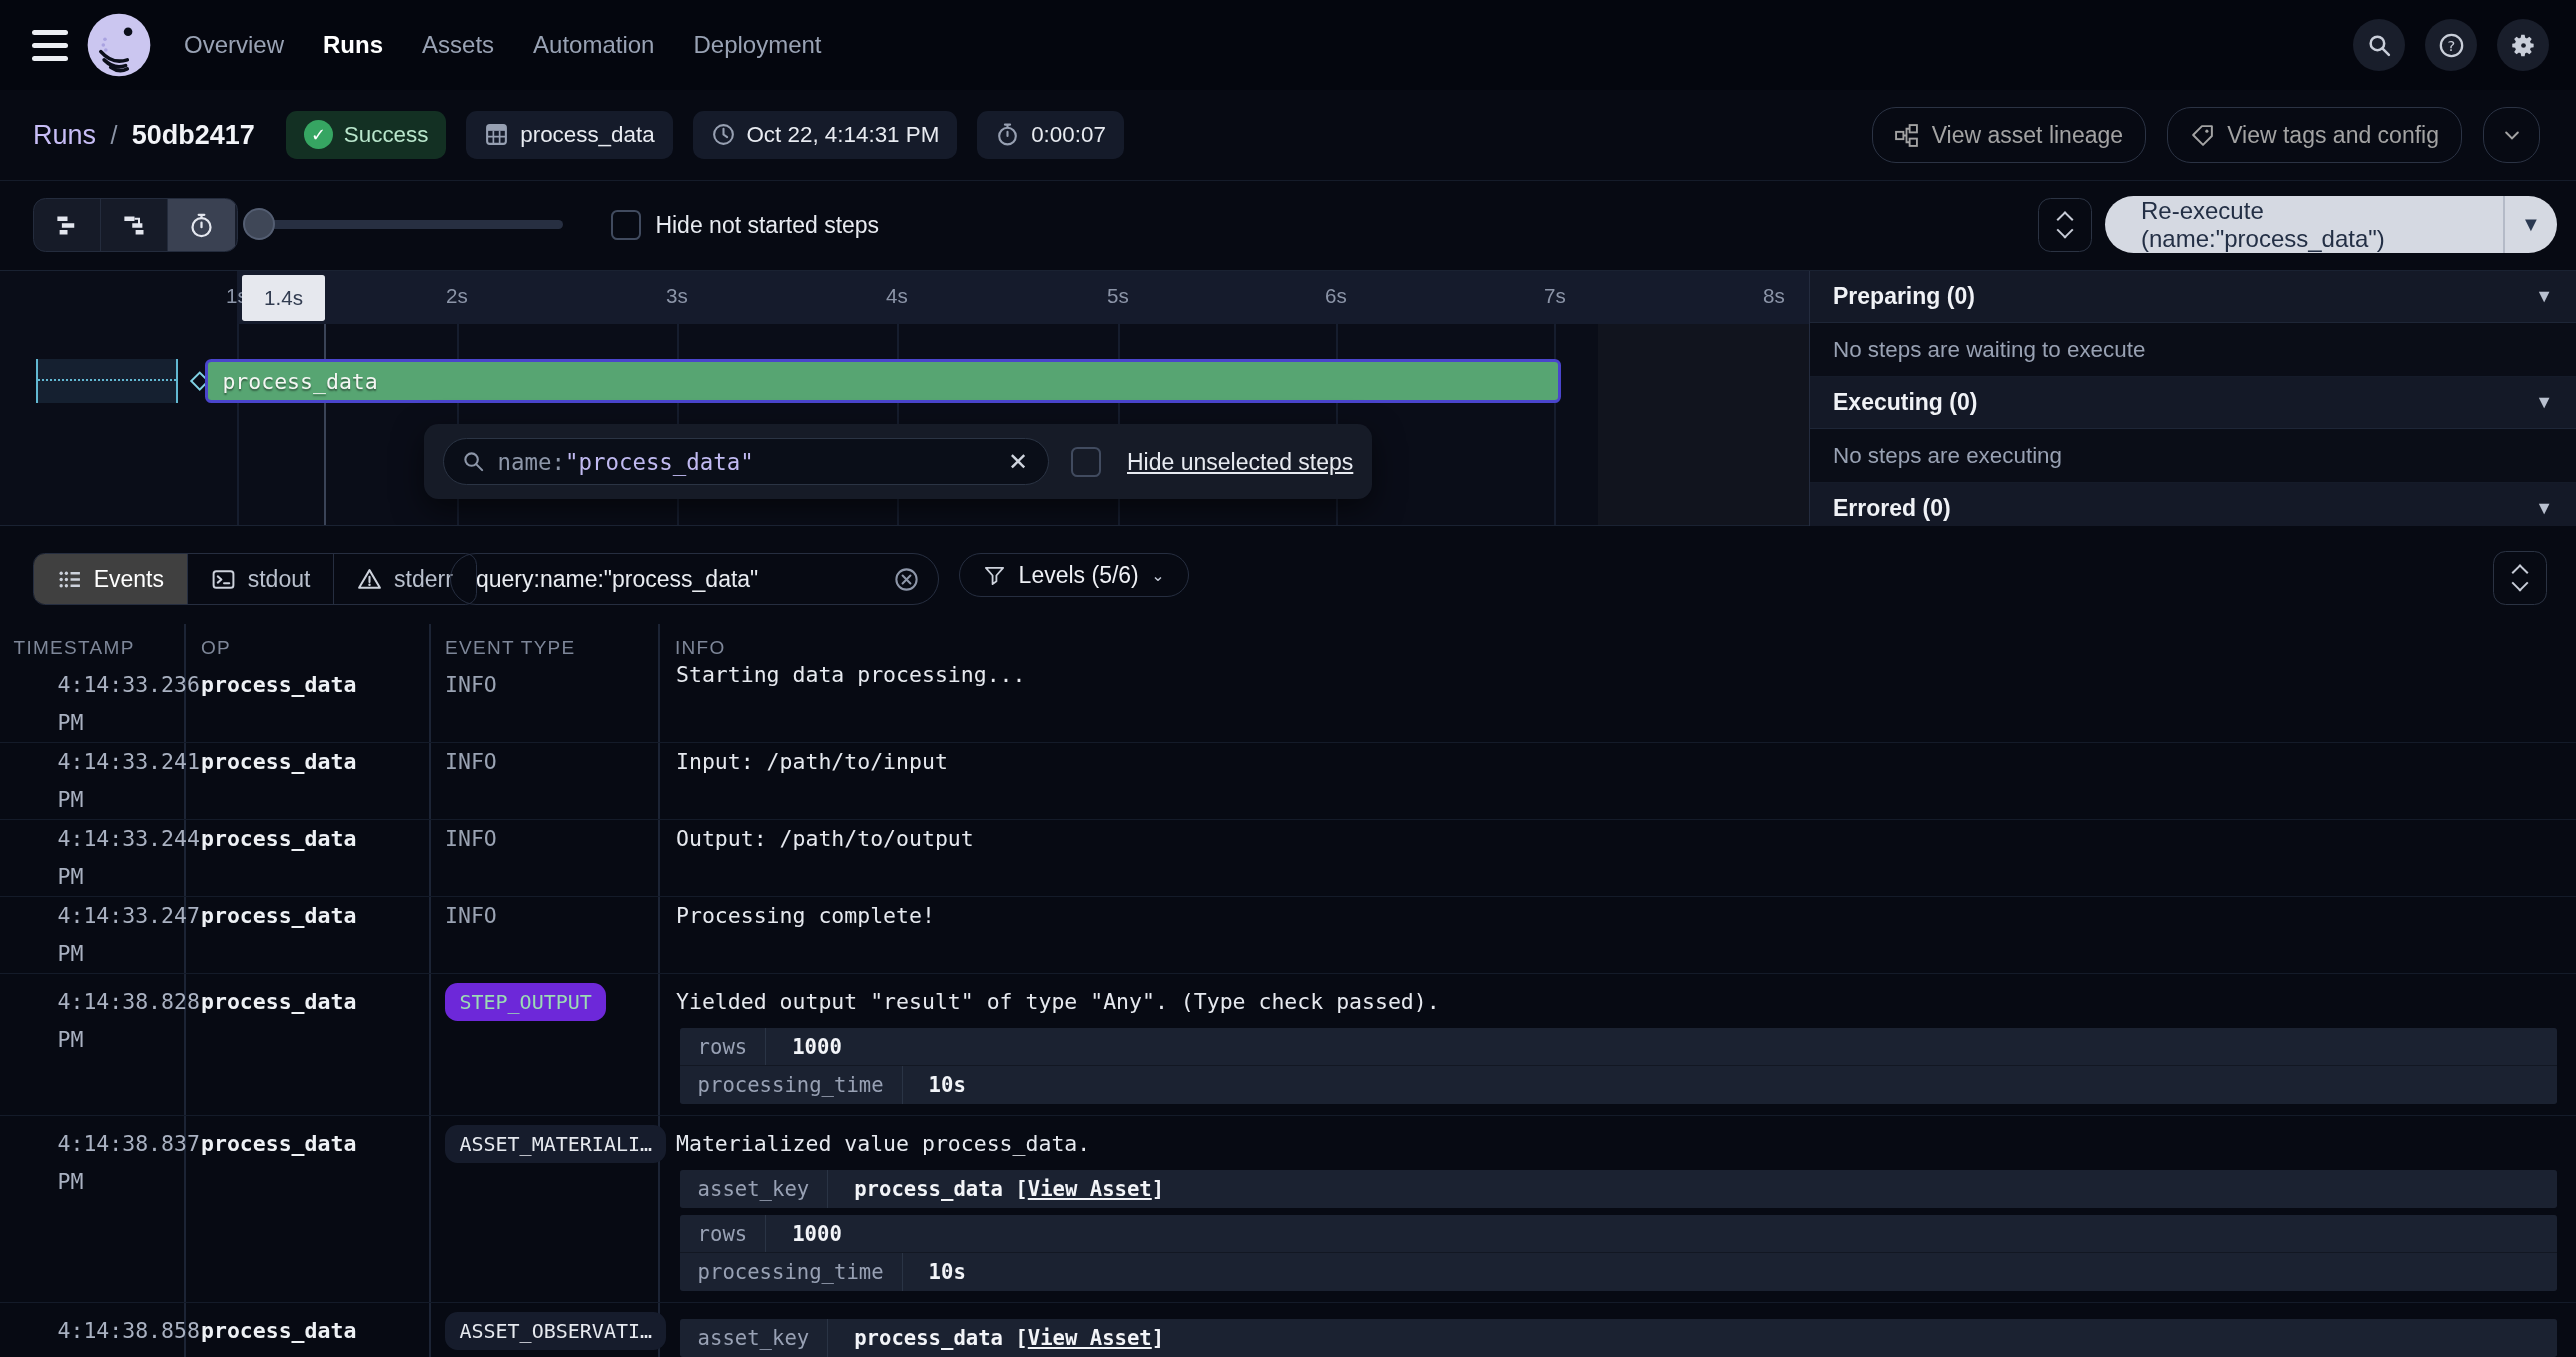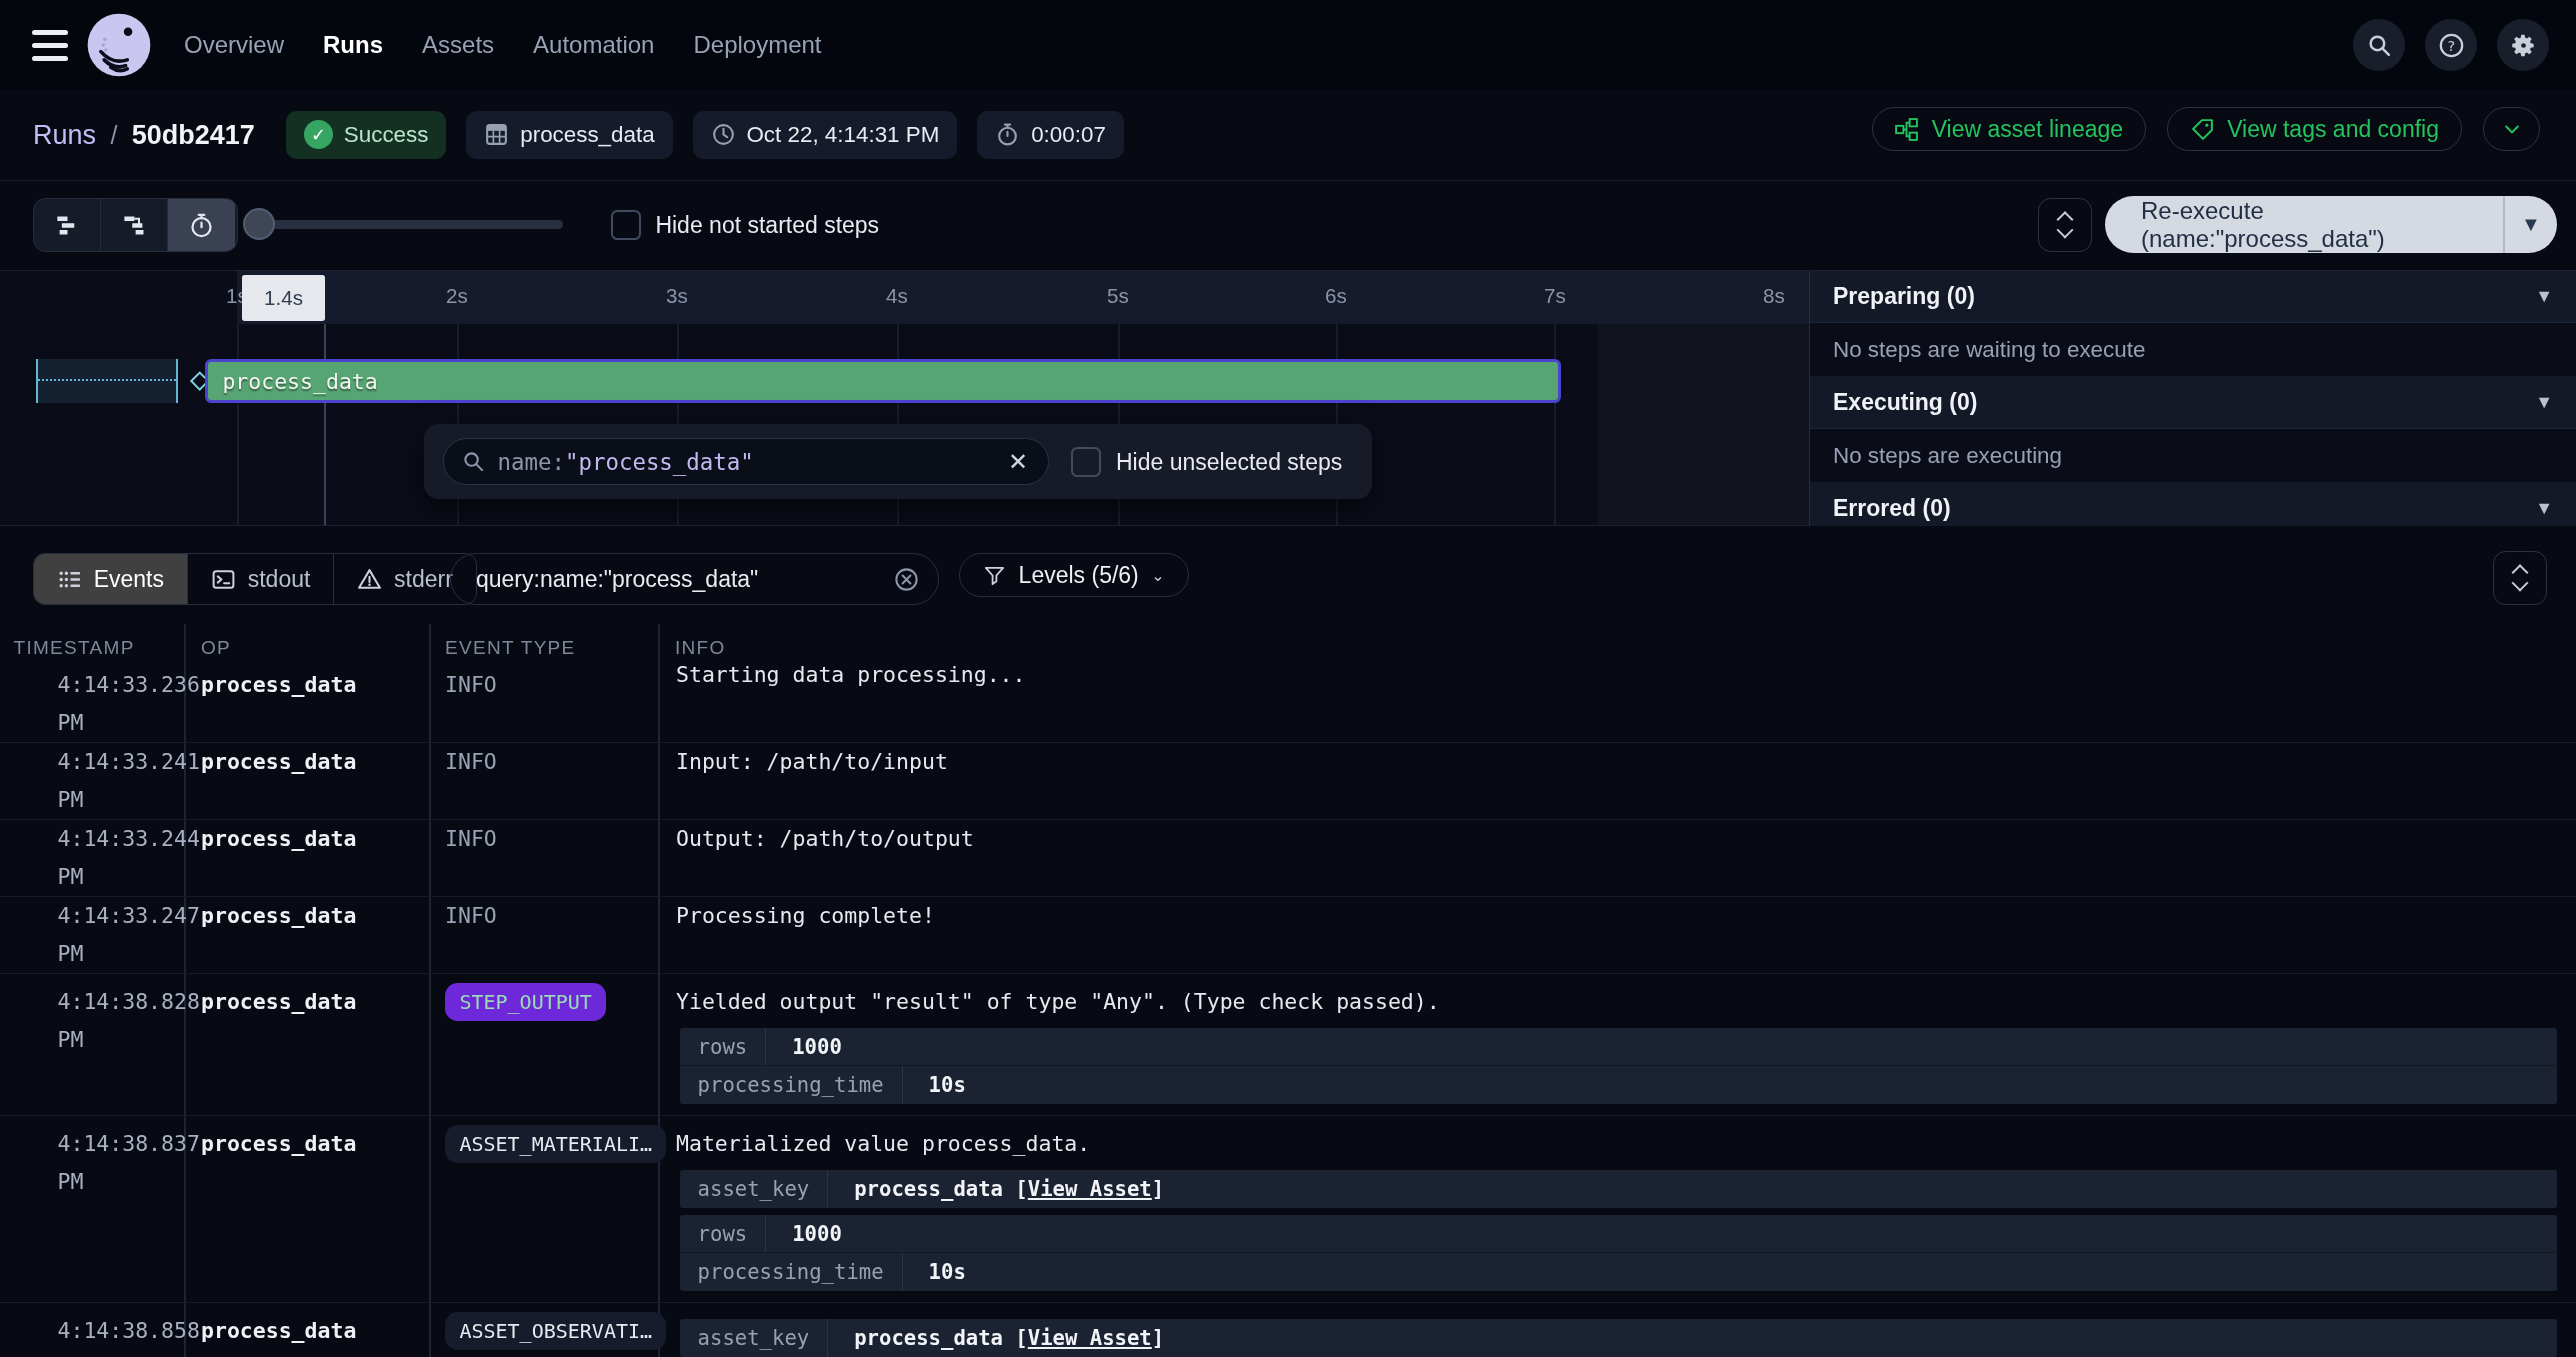--- a/index.html
+++ b/index.html
@@ -24,21 +24,21 @@
   #runheader { left:0; top:90px; width:2576px; height:91px; border-bottom:1.8px solid #151c2a; }
   #breadcrumb { left:33px; top:0; height:90px; display:flex; align-items:center; gap:14.4px; }
   .crumb-section { color:#c7bdf6; font-size:27px; cursor:pointer; }
   .crumb-sep { color:#8b94a6; font-size:25px; }
   .crumb-id { color:#f2f4f8; font-size:27px; font-weight:700; }
   .pill { height:48px; border-radius:10.8px; background:#151b2a; display:flex; align-items:center; gap:10.8px; padding:0 18px; font-size:22.4px; color:#e8ebf1; }
   .pill .picon { color:#97a0b2; display:flex; }
   .pill.success { background:#133023; color:#b9e6cc; }
   #badges { left:286px; top:20.6px; display:flex; gap:20px; }
   .okcircle { width:29px; height:29px; border-radius:50%; background:#36a562; color:#ffffff; font-size:18px; display:flex; align-items:center; justify-content:center; }
-  .hbtn { height:44px; border-radius:24px; border:1.8px solid #2b3344; display:flex; align-items:center; gap:12.6px; padding:0 21.5px; font-size:23px; color:#22c55e; cursor:pointer; background:transparent; }
+  .hbtn { height:56px; border-radius:24px; border:1.8px solid #2b3344; display:flex; align-items:center; gap:12.6px; padding:0 21.5px; font-size:23px; color:#a3a3a3; cursor:pointer; background:transparent; }
   #header-actions { right:36px; top:17px; display:flex; gap:21.5px; }
 
   
   #gtoolbar { left:0; top:180px; width:2576px; height:91px; border-bottom:1.8px solid #1a2232; }
   #viewmodes { left:33px; top:18px; height:54px; width:205px; background:#161b28; border:1.8px solid #242c3d; border-radius:12.6px; display:flex; overflow:hidden; }
   .vseg { width:67px; height:100%; display:flex; align-items:center; justify-content:center; color:#e3e6ee; cursor:pointer; border-right:1.8px solid #242c3d; }
   .vseg:last-child { border-right:none; }
   .vseg.active { background:#3a4152; }
   #zoomslider { left:247px; top:40px; width:316px; height:9px; border-radius:5.4px; background:#272f41; cursor:pointer; }
   #zoomknob { left:-3.6px; top:-11.7px; width:32px; height:32px; border-radius:50%; background:#3f4757; border:2.7px solid #545e72; }
@@ -67,21 +67,21 @@
   #waitdots { left:0; right:0; top:20px; border-top:2.7px dotted #62b8d2; }
   #stepdiamond { left:193px; top:103px; width:13.5px; height:13.5px; border:2.7px solid #7fd0e3; background:#0a0d18; transform:rotate(45deg); }
   #stepbar { left:205px; top:88px; width:1356px; height:44px; background:#57a572; border:3.6px solid #4a45cc; border-radius:6.3px; display:flex; align-items:center; cursor:pointer; }
   #stepbar .blabel { margin-left:14.4px; color:#f4f6f3; font-size:21.5px; text-shadow:0 1.8px 1.8px rgba(0,0,0,.45); }
   #searchpopup { left:424px; top:153px; width:948px; height:75px; background:#161b27; border-radius:14.4px; box-shadow:0 10.8px 30.5px rgba(0,0,0,.55); z-index:6; }
   #stepsearch { left:19px; top:14.4px; width:606px; height:47px; background:#0a0e18; border:1.8px solid #2b3444; border-radius:24px; display:flex; align-items:center; cursor:text; }
   #stepsearch .mag { margin:0 12.6px 0 18px; color:#8d96a8; display:flex; }
   #stepsearch .qpre { color:#8d96a8; font-size:22.4px; }
   #stepsearch .qval { color:#c1baf1; font-size:22.4px; }
   #stepsearch .clear { margin-left:auto; margin-right:20px; color:#cfd4dd; font-size:24px; cursor:pointer; }
-  #hide-unselected { left:647px; top:23px; display:flex; align-items:center; gap:15px; font-size:23px; }
+  #hide-unselected { left:647px; top:23px; display:flex; align-items:center; gap:26px; font-size:23px;text-decoration:underline; }
 
   
   #steppanel { left:1809px; top:271px; width:767px; height:255px; border-left:1.8px solid #242c3f; background:#0a0d17; overflow:hidden; }
   .sphead { height:52px; background:#141927; border-bottom:1.8px solid #1e2637; display:flex; align-items:center; justify-content:space-between; padding:0 23px; cursor:pointer; }
   .sphead .t { font-size:23px; font-weight:700; color:#f0f2f6; }
   .sphead .tri { color:#b9c0cf; font-size:18px; }
   .spbody { height:54px; border-bottom:1.8px solid #151b29; display:flex; align-items:center; padding:0 23px; font-size:22.4px; color:#98a1b3; }
 
   
   #logtoolbar { left:0; top:526px; width:2576px; height:99px; }

